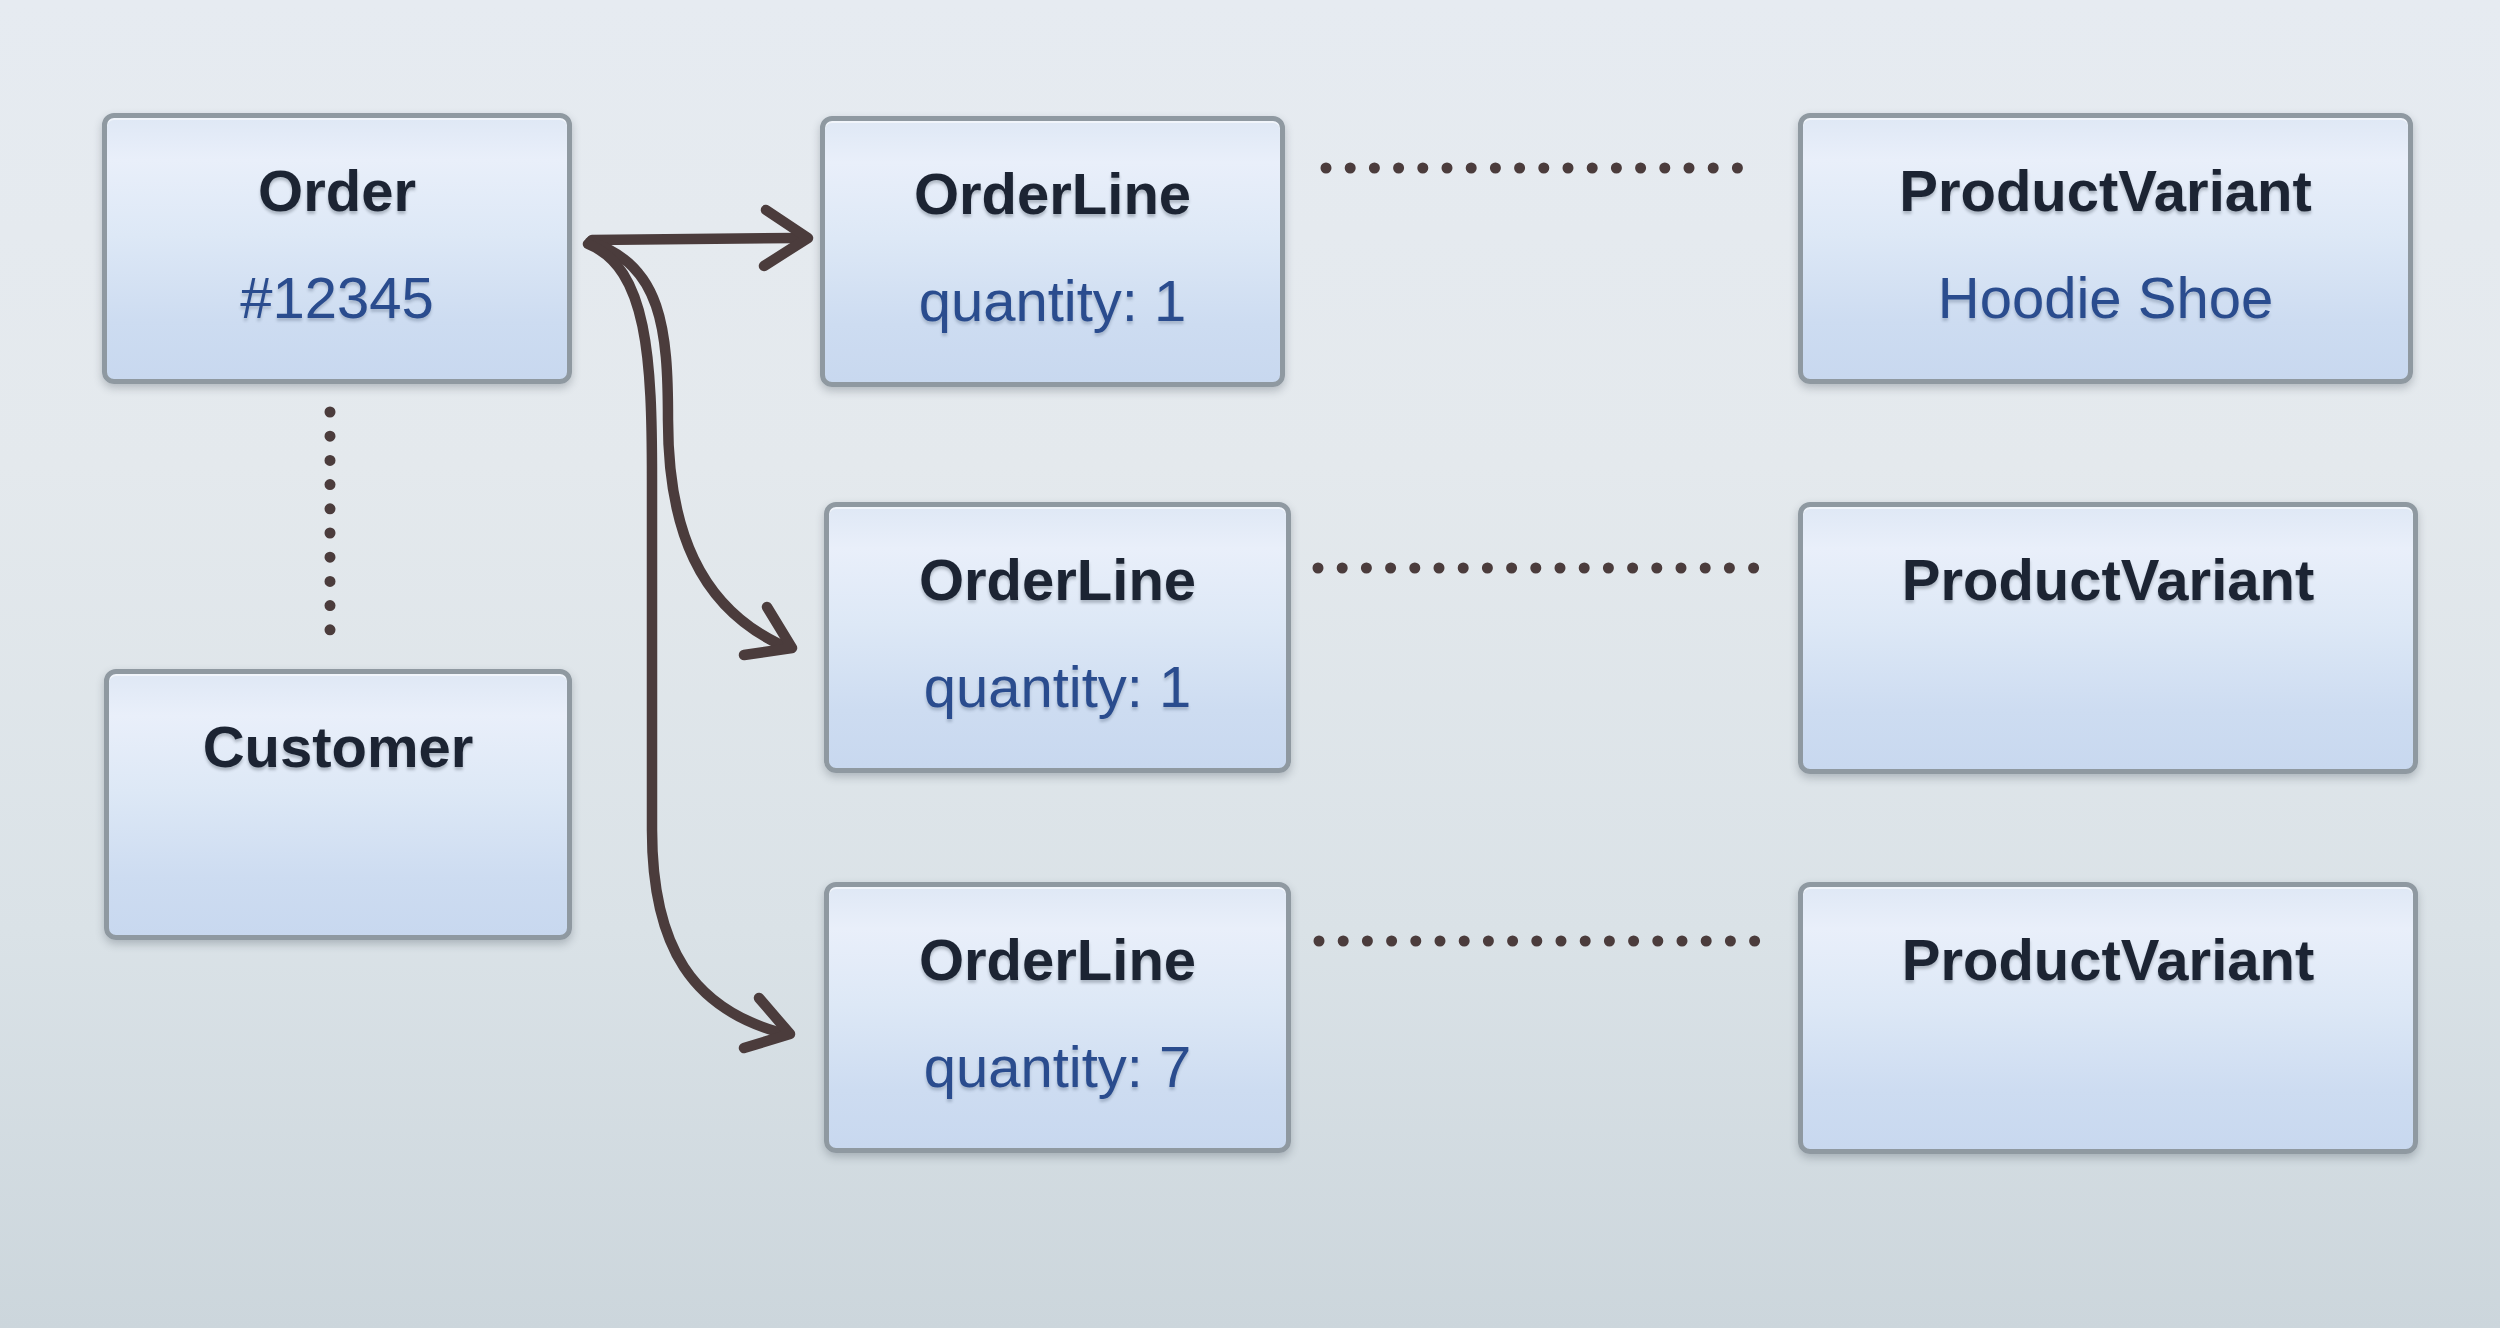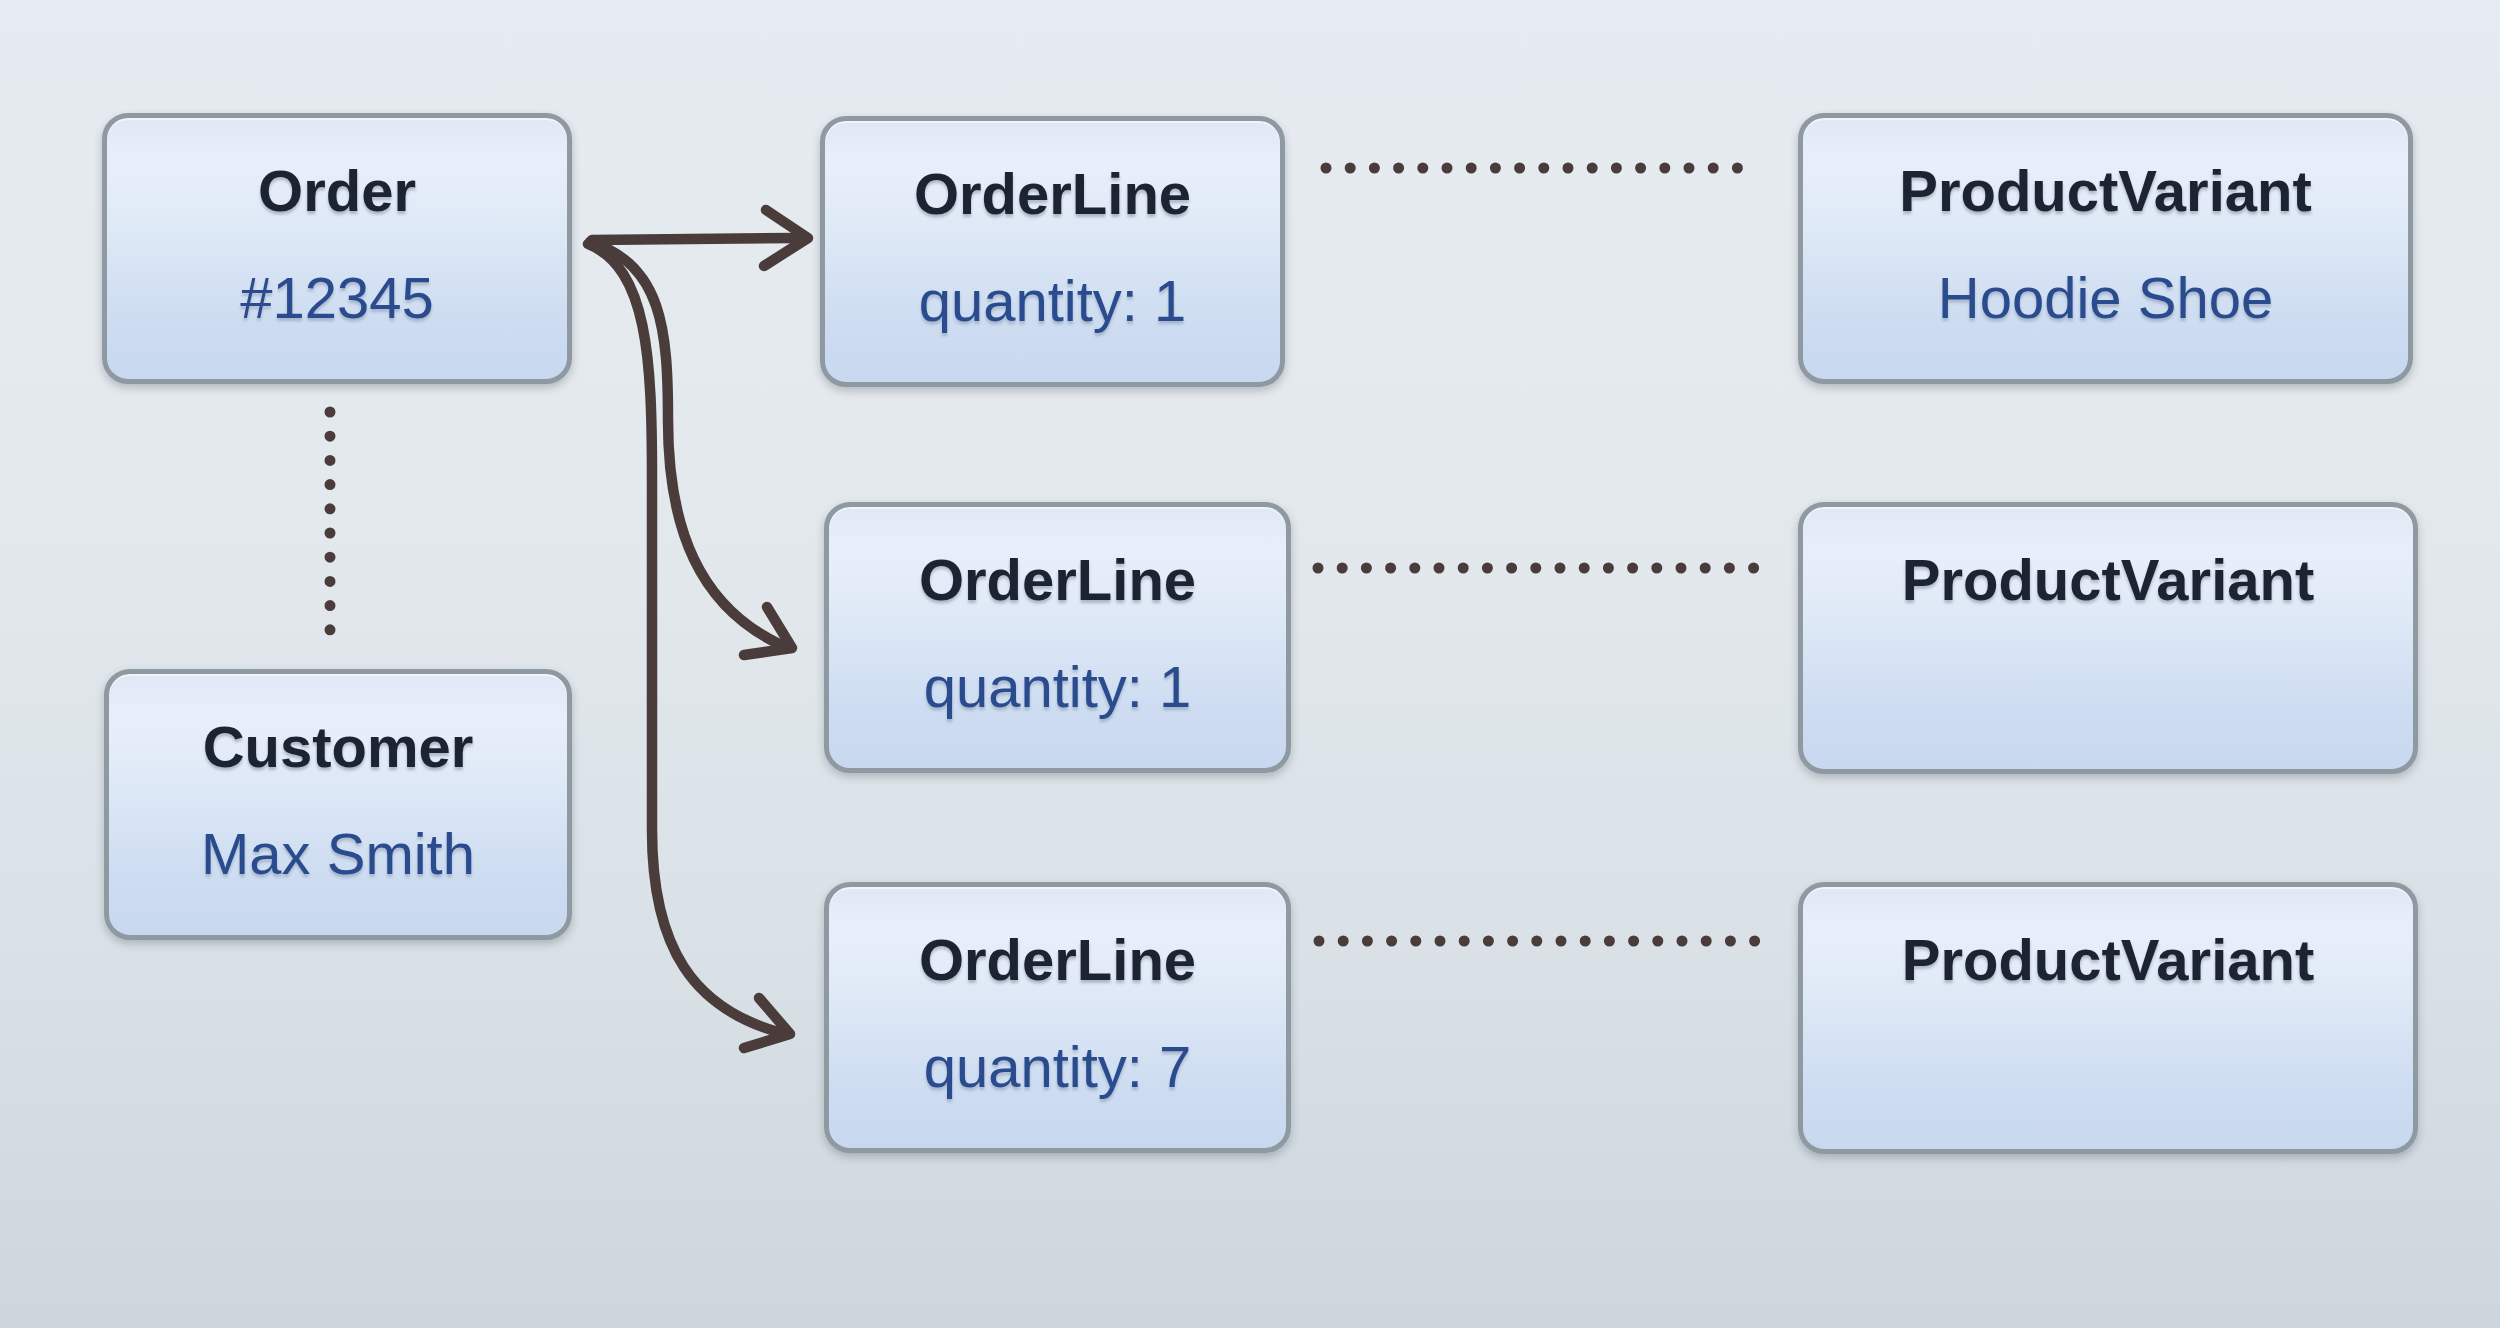--- a/index.html
+++ b/index.html
@@ -13,21 +13,21 @@
   }
   .connectors {
     position: absolute;
     left: 0; top: 0;
     width: 2500px; height: 1328px;
   }
   .node {
     position: absolute;
     box-sizing: border-box;
     border: 5px solid #8f99a1;
-    border-radius: 26px;
+    border-radius: 12px;
     background: linear-gradient(180deg, #dfe8f5 0%, #e9effa 16%, #dde8f6 45%, #cddcf1 78%, #c8d8ef 100%);
     box-shadow: 0 4px 9px rgba(55, 65, 75, 0.28), inset 0 2px 0 rgba(255,255,255,0.55);
     display: flex;
     flex-direction: column;
     justify-content: space-between;
     align-items: center;
     padding: 44px 10px 52px 10px;
   }
   .node-title {
     font-size: 58px;
@@ -97,21 +97,20 @@
     </g>
   </svg>
 
   <div class="node n-order">
     <div class="node-title">Order</div>
     <div class="node-value">#12345</div>
   </div>
 
   <div class="node n-customer">
     <div class="node-title">Customer</div>
-    <div class="node-value">Max Smith</div>
   </div>
 
   <div class="node n-ol1">
     <div class="node-title">OrderLine</div>
     <div class="node-value">quantity: 1</div>
   </div>
   <div class="node n-ol2">
     <div class="node-title">OrderLine</div>
     <div class="node-value">quantity: 1</div>
   </div>

